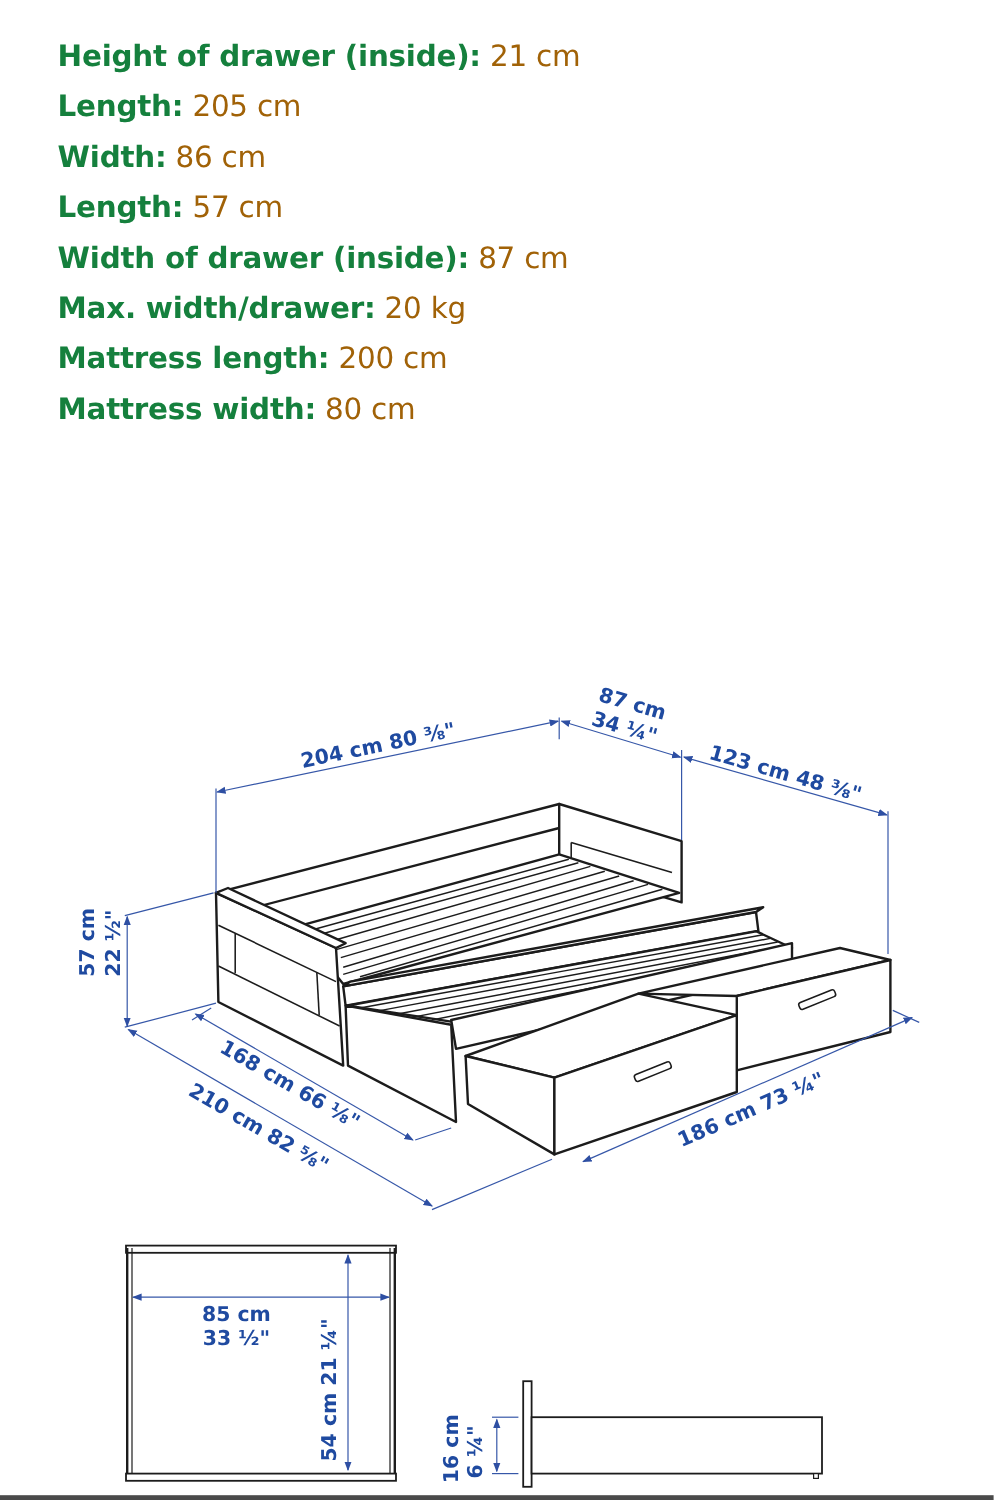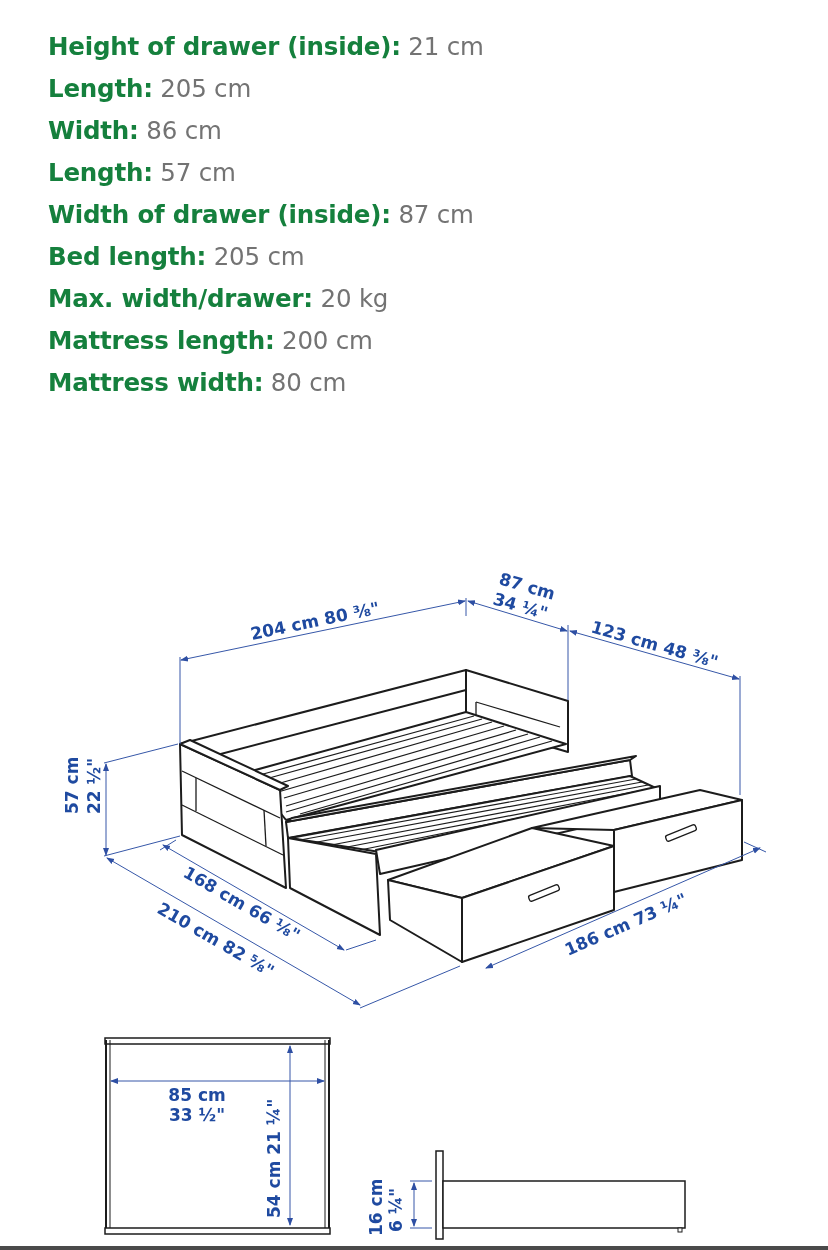--- a/index.html
+++ b/index.html
@@ -1,39 +1,38 @@
 <!DOCTYPE html>
 <html><head>
   <meta charset="utf-8">
   <style>
     html, body { margin: 0; padding: 0; background: #ffffff; }
     body { width: 828px; height: 1250px; position: relative; overflow: hidden;
            font-family: "DejaVu Sans", "Liberation Sans", sans-serif; color: #484848; }
     .specs { position: absolute; left: 48px; top: 26px; margin: 0; padding: 0; list-style: none; }
     .spec-row { height: 42px; line-height: 42px; font-size: 24.5px; white-space: nowrap; letter-spacing: -0.2px; }
     .spec-label { font-weight: bold; color: #15803d; }
-    .spec-value { color: #737373; }
+    .spec-value { color: #a16207; }
     .diagram { position: absolute; left: 0; top: 540px; width: 828px; height: 710px; }
     .bottom-bar { position: absolute; left: 0; bottom: 0; width: 828px; height: 4px; background: #4a4a4a; }
     svg text { font-family: "DejaVu Sans", "Liberation Sans", sans-serif; font-weight: bold; fill: #1f4aa0; }
     .dim { stroke: #3657a8; stroke-width: 1; fill: none; }
     .ink { stroke: #1c1c1c; stroke-width: 2; fill: #ffffff; stroke-linejoin: round; }
     .ink-thin { stroke: #1c1c1c; stroke-width: 1.3; fill: none; }
     .slat { stroke: #1c1c1c; stroke-width: 1.2; fill: none; }
   </style>
 </head>
 <body>
 
 <ul class="specs">
   <li class="spec-row"><span class="spec-label">Height of drawer (inside):</span> <span class="spec-value">21 cm</span></li>
   <li class="spec-row"><span class="spec-label">Length:</span> <span class="spec-value">205 cm</span></li>
   <li class="spec-row"><span class="spec-label">Width:</span> <span class="spec-value">86 cm</span></li>
   <li class="spec-row"><span class="spec-label">Length:</span> <span class="spec-value">57 cm</span></li>
   <li class="spec-row"><span class="spec-label">Width of drawer (inside):</span> <span class="spec-value">87 cm</span></li>
-  <li class="spec-row"><span class="spec-label">Bed length:</span> <span class="spec-value">205 cm</span></li>
   <li class="spec-row"><span class="spec-label">Max. width/drawer:</span> <span class="spec-value">20 kg</span></li>
   <li class="spec-row"><span class="spec-label">Mattress length:</span> <span class="spec-value">200 cm</span></li>
   <li class="spec-row"><span class="spec-label">Mattress width:</span> <span class="spec-value">80 cm</span></li>
 </ul>
 
 <svg class="diagram" viewBox="0 540 828 710" width="828" height="710" xmlns="http://www.w3.org/2000/svg">
   <defs>
     <marker id="arr" markerWidth="8" markerHeight="8" refX="7" refY="4" orient="auto-start-reverse" markerUnits="userSpaceOnUse">
       <path d="M0,1 L8,4 L0,7 z" fill="#2e4fa3"></path>
     </marker>

